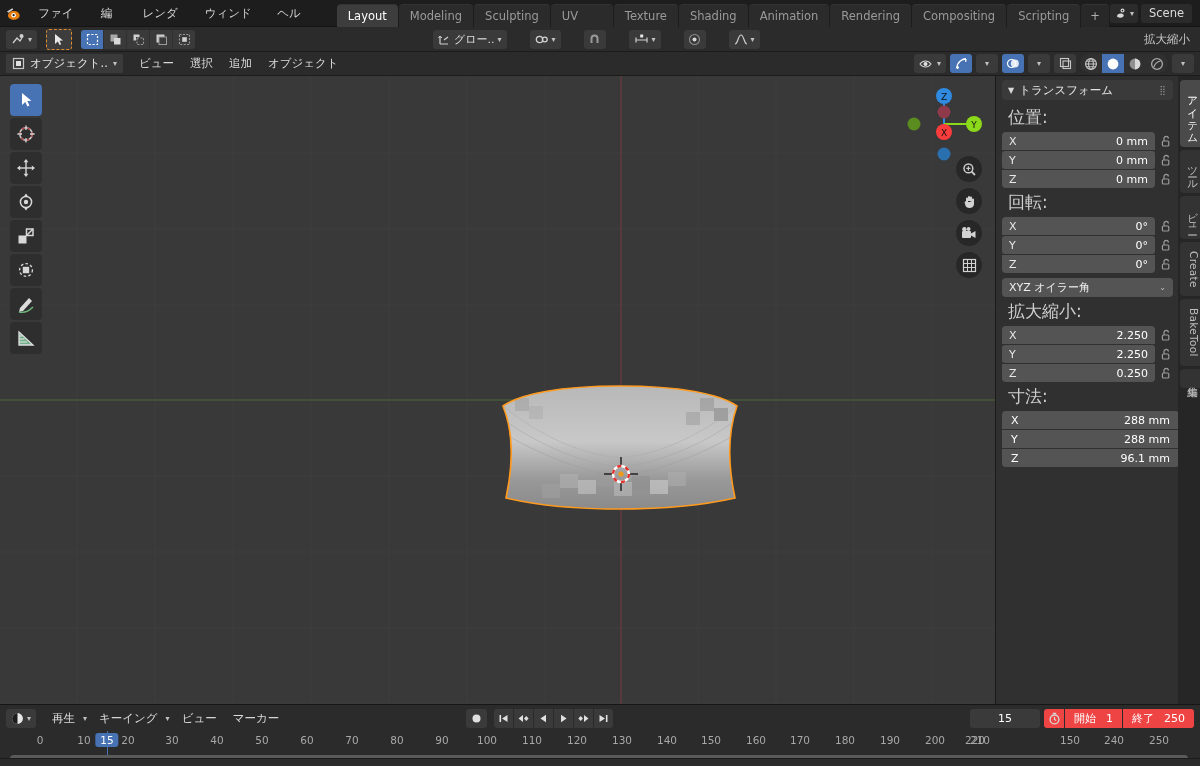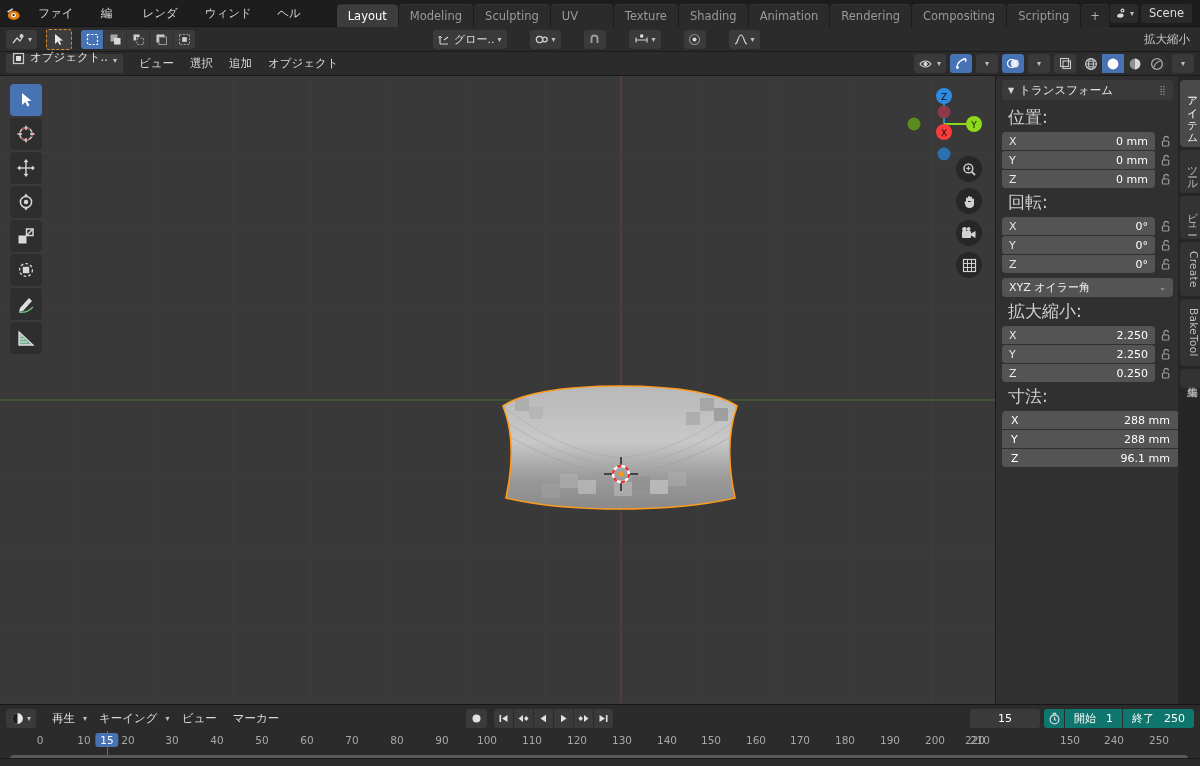--- a/index.html
+++ b/index.html
@@ -80,22 +80,22 @@
   .caret { font-size: 8px; color: #c0c0c0; }
   .divider-v { width: 9px; }
 
   
   .vpheader {
     position: absolute; top: 52px; left: 0; width: 1200px; height: 24px;
     background: #2b2b2b; display: flex; align-items: center; padding: 0 6px;
     border-bottom: 1px solid #1b1b1b;
   }
   .mode-chip {
-    display: flex; align-items: flex-end; gap: 5px; background: #3a3a3a;
-    border-radius: 1px; height: 19px; padding: 8px 6px; font-size: 11.5px;
+    display: flex; align-items: center; gap: 5px; background: #3a3a3a;
+    border-radius: 1px; height: 19px; padding: 0 6px; font-size: 11.5px;
   }
   .vpmenu {
     padding: 0 8px; height: 19px; line-height: 19px; font-size: 11.5px;
     color: #dcdcdc; border-radius: 3px; cursor: default;
   }
   .vpheader-right { margin-left: auto; display: flex; align-items: center; gap: 4px; }
   .shade-group { display: flex; background: #303030; border-radius: 10px; overflow: hidden; }
   .shade-btn {
     width: 22px; height: 19px; display: flex; align-items: center; justify-content: center;
     cursor: default;
@@ -204,21 +204,21 @@
   .tp-btn:last-child { border-radius: 0 3px 3px 0; }
   .rec-btn { width: 21px; height: 19px; background: #3a3a3a; border-radius: 3px;
     display: flex; align-items: center; justify-content: center; margin-right: 7px; cursor: default; }
   .tl-right { margin-left: auto; display: flex; align-items: center; gap: 4px; }
   .frame-field {
     width: 70px; height: 19px; background: #3a3a3a; border-radius: 3px;
     display: flex; align-items: center; justify-content: center; font-size: 11px; color: #fff;
     cursor: default;
   }
   .range-box {
-    display: flex; align-items: center; height: 19px; background: #0f766e; border-radius: 3px;
+    display: flex; align-items: center; height: 19px; background: #ef4444; border-radius: 3px;
     overflow: hidden;
   }
   .range-ico { width: 20px; height: 19px; display:flex; align-items:center; justify-content:center; }
   .range-seg { display: flex; align-items: center; gap: 10px; padding: 0 9px; height: 19px;
     font-size: 11px; color: #fff; border-left: 1px solid #2b2b2b; }
 
   .timeline-body {
     position: absolute; left: 0; top: 731px; width: 1200px; height: 35px;
     background: #2b2b2b; overflow: hidden;
   }

